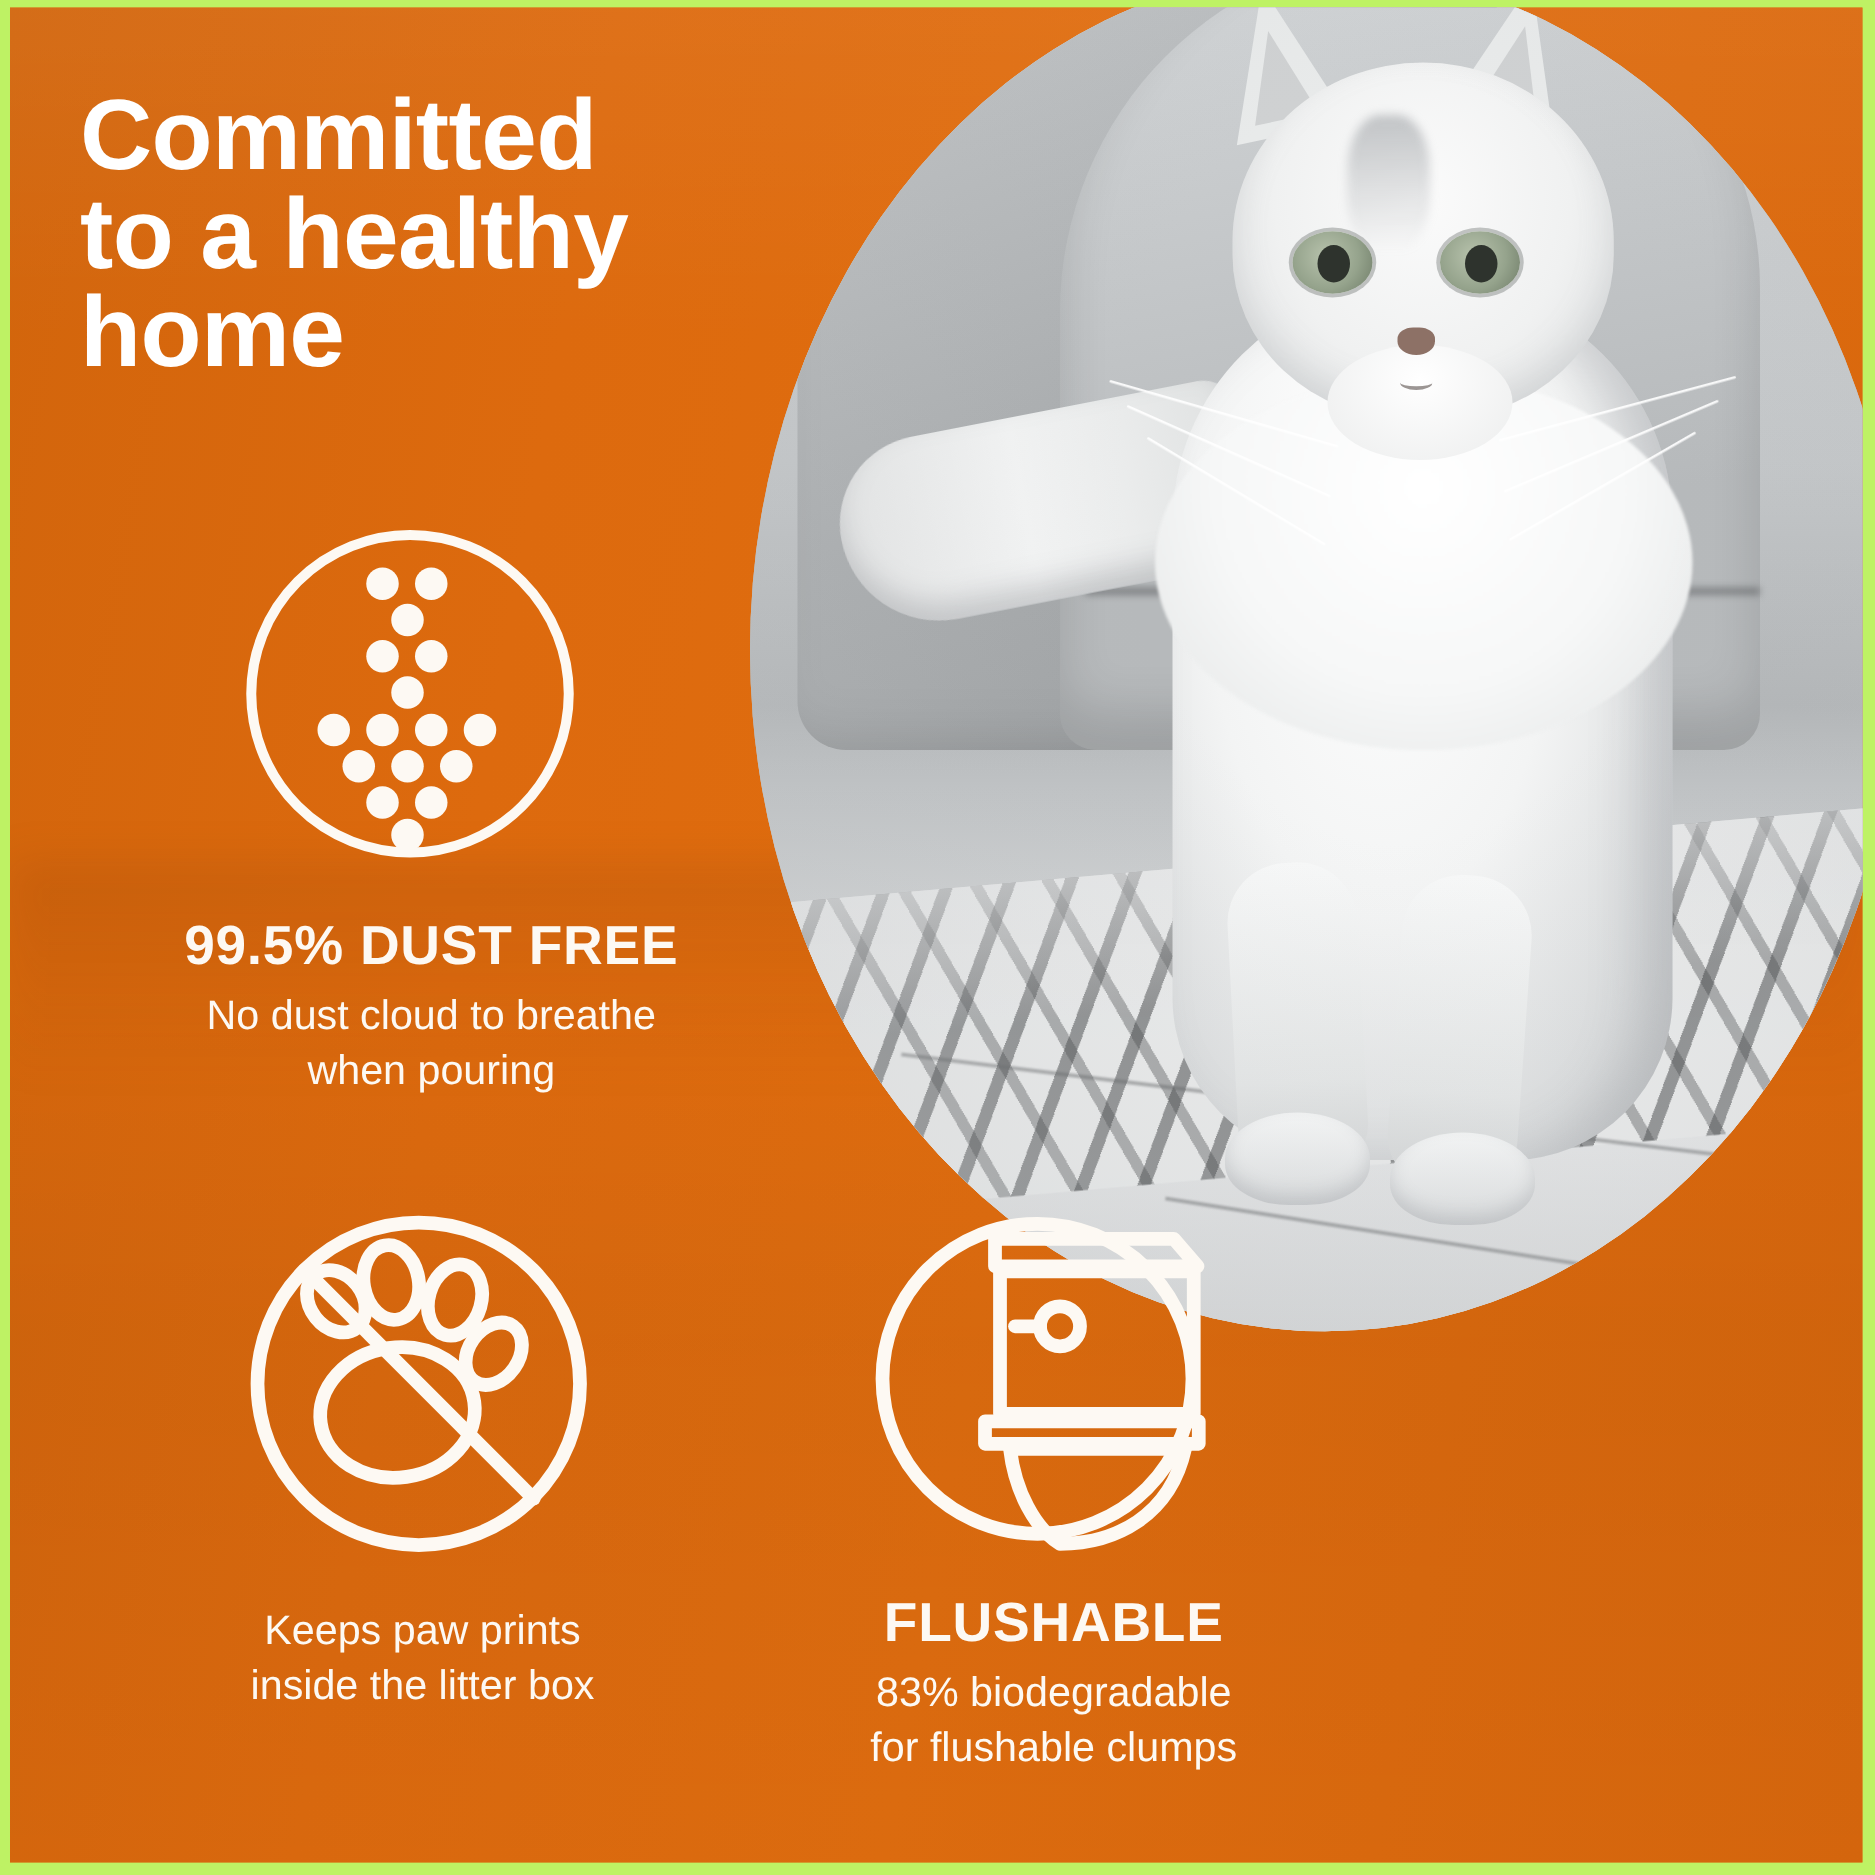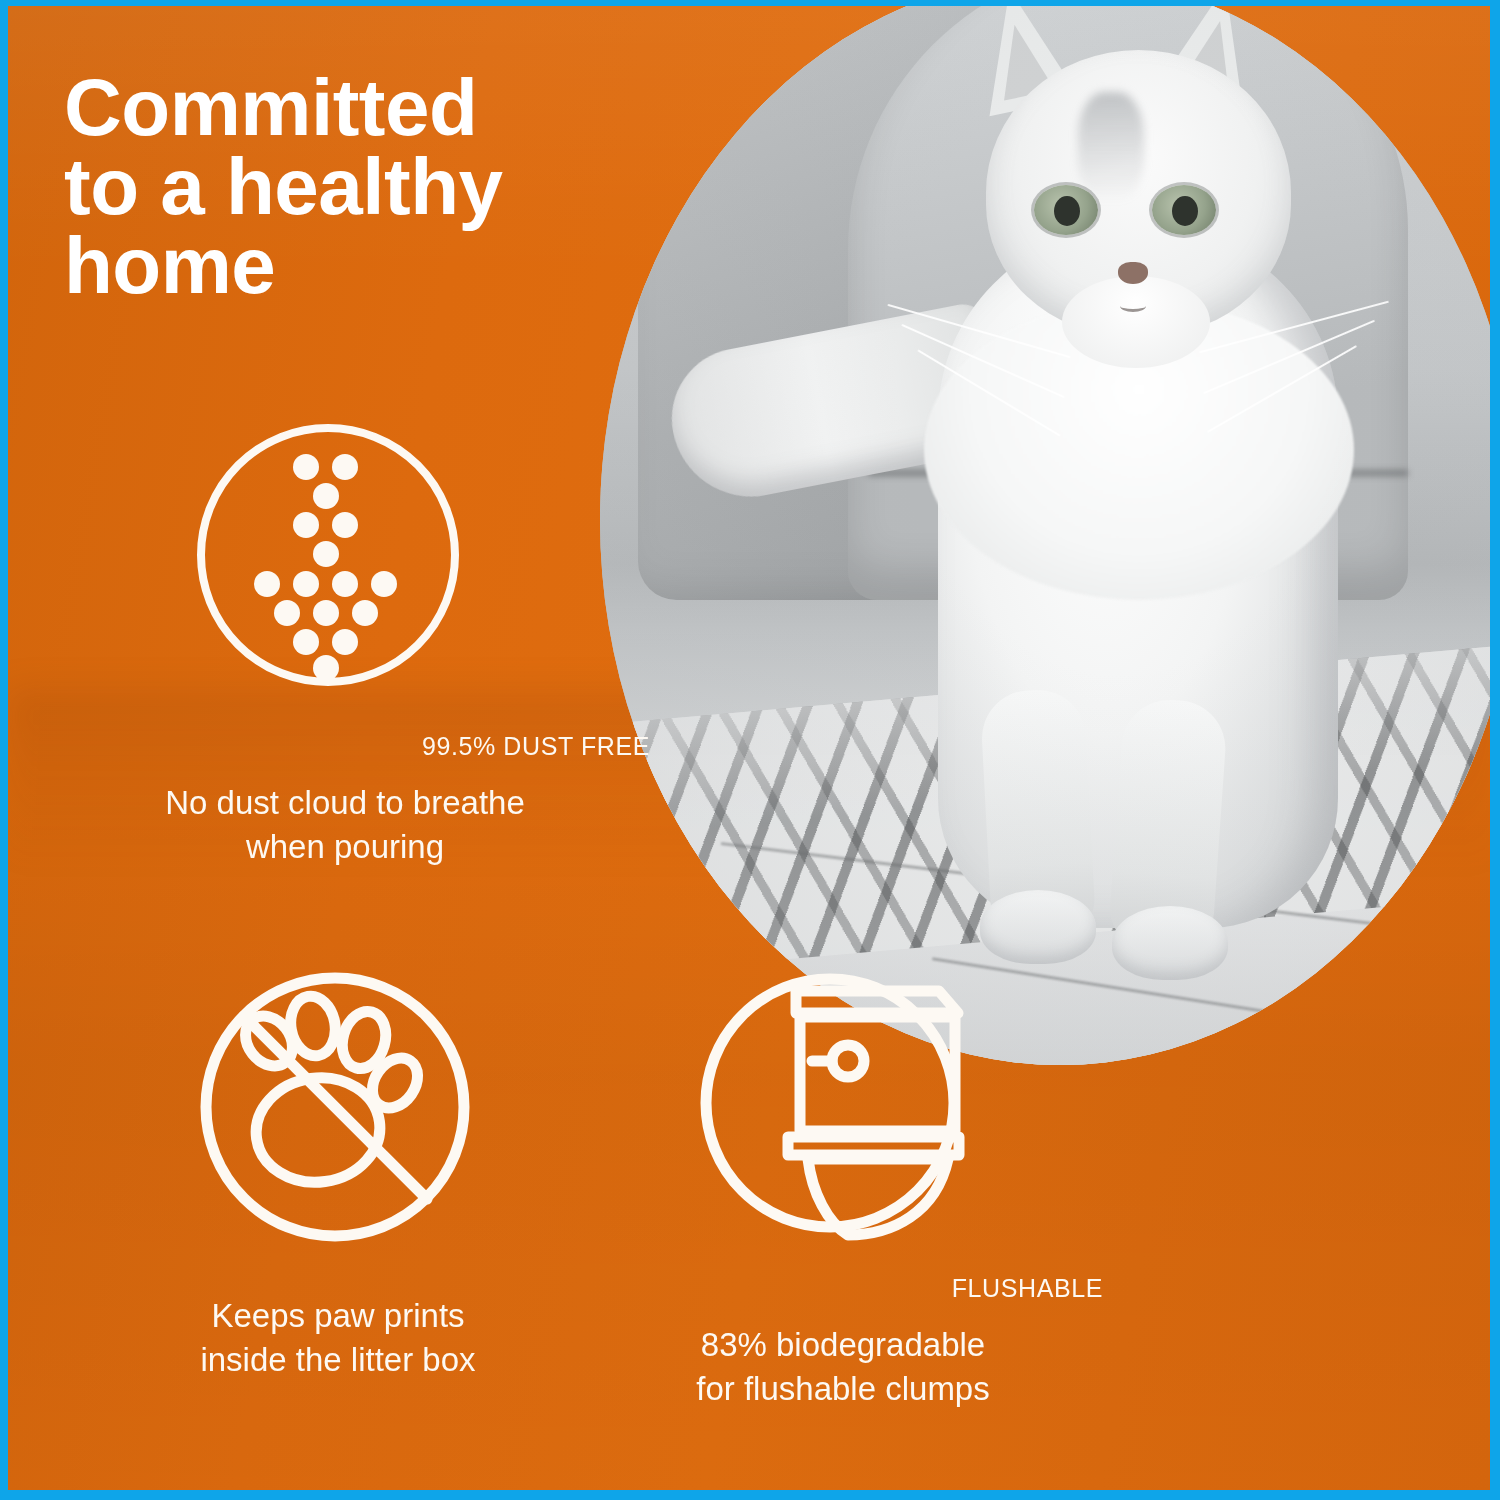--- a/index.html
+++ b/index.html
@@ -7,21 +7,21 @@
   html, body {
     width:1500px; height:1500px;
     font-family:"Liberation Sans", sans-serif;
     background:#e9e7e4;
     overflow:hidden;
   }
 
   #poster {
     position:relative;
     width:1500px; height:1500px;
-    background:#0ea5e9;
+    background:#bef264;
   }
 
   
   .frame-inner {
     position:absolute;
     left:8px; top:6px;
     width:1482px; height:1484px;
     overflow:hidden;
     background:#DD6A0E;
   }
@@ -227,26 +227,25 @@
     font-size:80px;
     line-height:0.99;
     font-weight:700;
     letter-spacing:-0.5px;
     white-space:pre-line;
     text-rendering:optimizeLegibility;
   }
 
   .feature { position:absolute; color:#fdf9f3; text-align:center; }
   .feature .f-title {
-    font-size:25px; font-weight:400; letter-spacing:0.6px;
+    font-size:44px; font-weight:700; letter-spacing:0.6px;
     white-space:nowrap;
-    text-align:right;
   }
   .feature .f-desc {
-    margin-top:20px;
+    margin-top:8px;
     font-size:33px; font-weight:400; line-height:1.32;
     white-space:pre-line;
   }
 
   #feature-dust      { left:32px;  top:726px;  width:610px; }
   #feature-tracking  { left:46px;  top:1268px; width:568px; }
   #feature-flushable { left:575px; top:1268px; width:520px; }
 
   .icon-wrap { position:absolute; }
   #icon-dust      { left:185px; top:418px;  width:270px; height:262px; }

